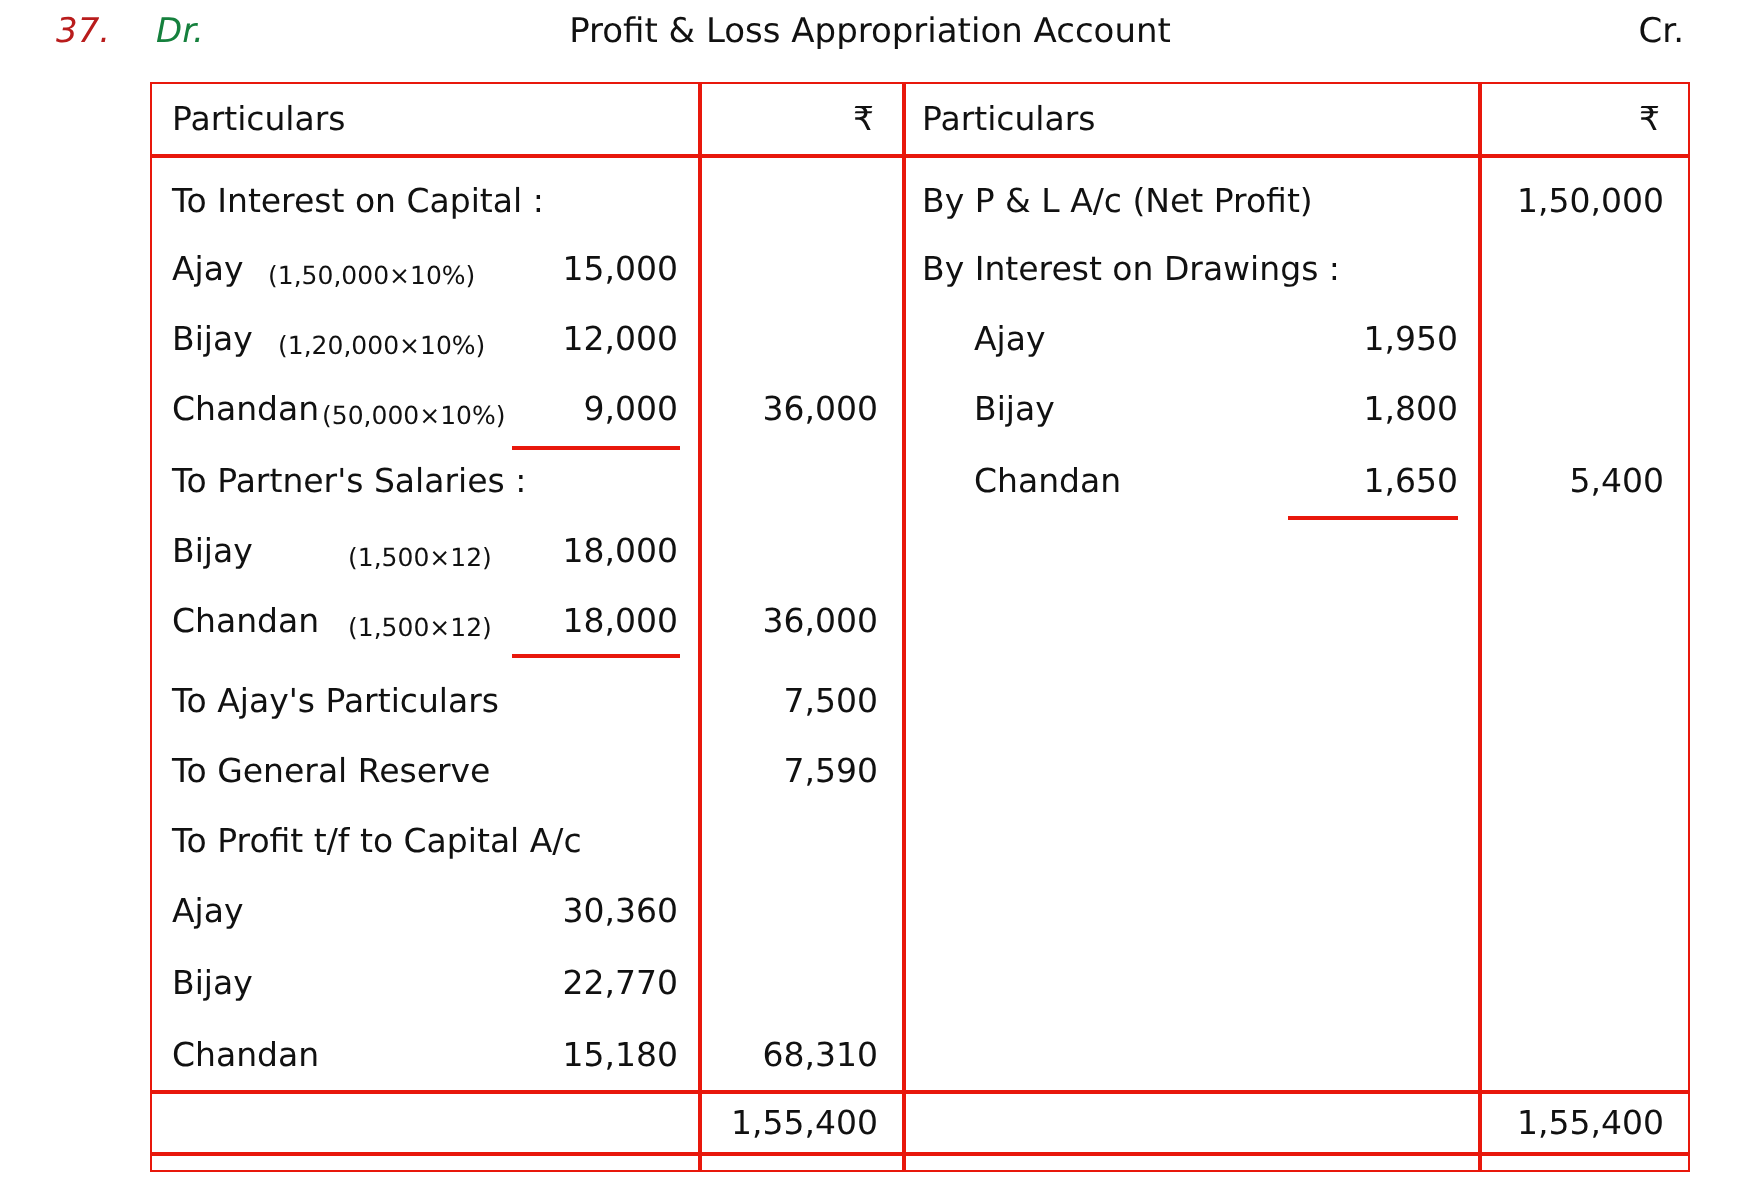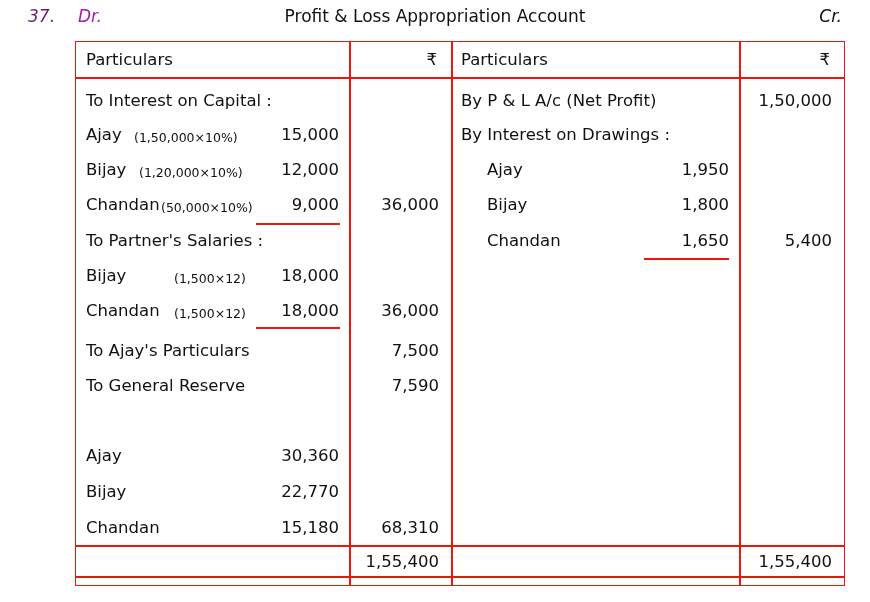--- a/index.html
+++ b/index.html
@@ -28,36 +28,35 @@
     top: 6px;
     width: 870px;
     height: 30px;
   }
   .q-num {
     position: absolute;
     left: 28px;
     top: 0;
     font-size: 17px;
     font-style: italic;
-    color: #701a75;
+    color: #b91c1c;
   }
   .dr-label {
     position: absolute;
     left: 78px;
     top: 0;
     font-size: 17px;
     font-style: italic;
-    color: #a21caf;
+    color: #15803d;
   }
   .cr-label {
     position: absolute;
     right: 28px;
     top: 0;
     font-size: 17px;
-    font-style: italic;
     color: #111;
   }
   .acc-title {
     position: absolute;
     left: 0;
     top: 0;
     width: 870px;
     text-align: center;
     font-size: 17px;
     color: #111;
@@ -221,20 +220,21 @@
     <div class="num" style="left:150px; top:259px; width:113px;">18,000</div>
     <div class="num" style="left:273px; top:259px; width:90px;">36,000</div>
     <div class="rule" style="left:180px; top:285px; width:84px;"></div>
 
     <div class="cell" style="left:10px; top:299px;">To Ajay's Particulars</div>
     <div class="num" style="left:273px; top:299px; width:90px;">7,500</div>
 
     <div class="cell" style="left:10px; top:334px;">To General Reserve</div>
     <div class="num" style="left:273px; top:334px; width:90px;">7,590</div>
 
+    <div class="cell" style="left:10px; top:369px;">To Profit t/f to Capital A/c</div>
 
     <div class="cell" style="left:10px; top:404px;">Ajay</div>
     <div class="num" style="left:150px; top:404px; width:113px;">30,360</div>
 
     <div class="cell" style="left:10px; top:440px;">Bijay</div>
     <div class="num" style="left:150px; top:440px; width:113px;">22,770</div>
 
     <div class="cell" style="left:10px; top:476px;">Chandan</div>
     <div class="num" style="left:150px; top:476px; width:113px;">15,180</div>
     <div class="num" style="left:273px; top:476px; width:90px;">68,310</div>

